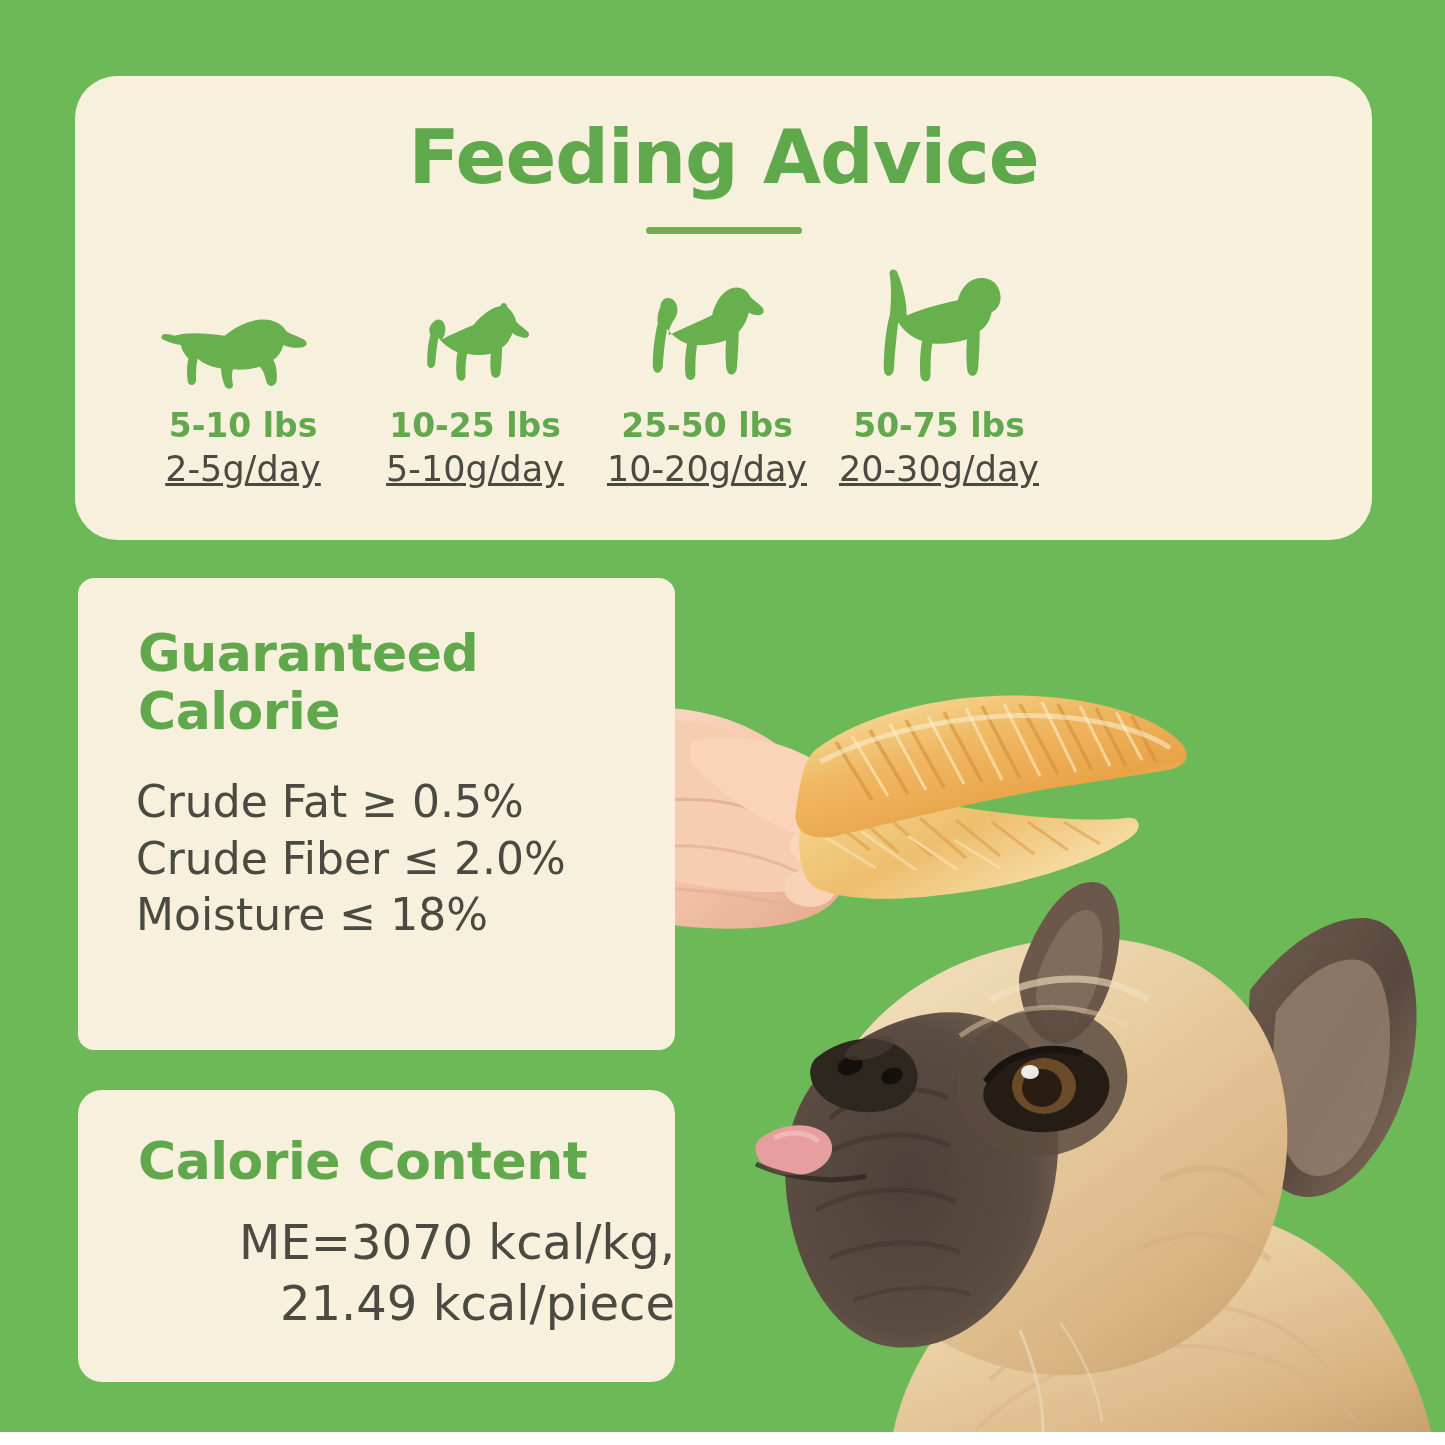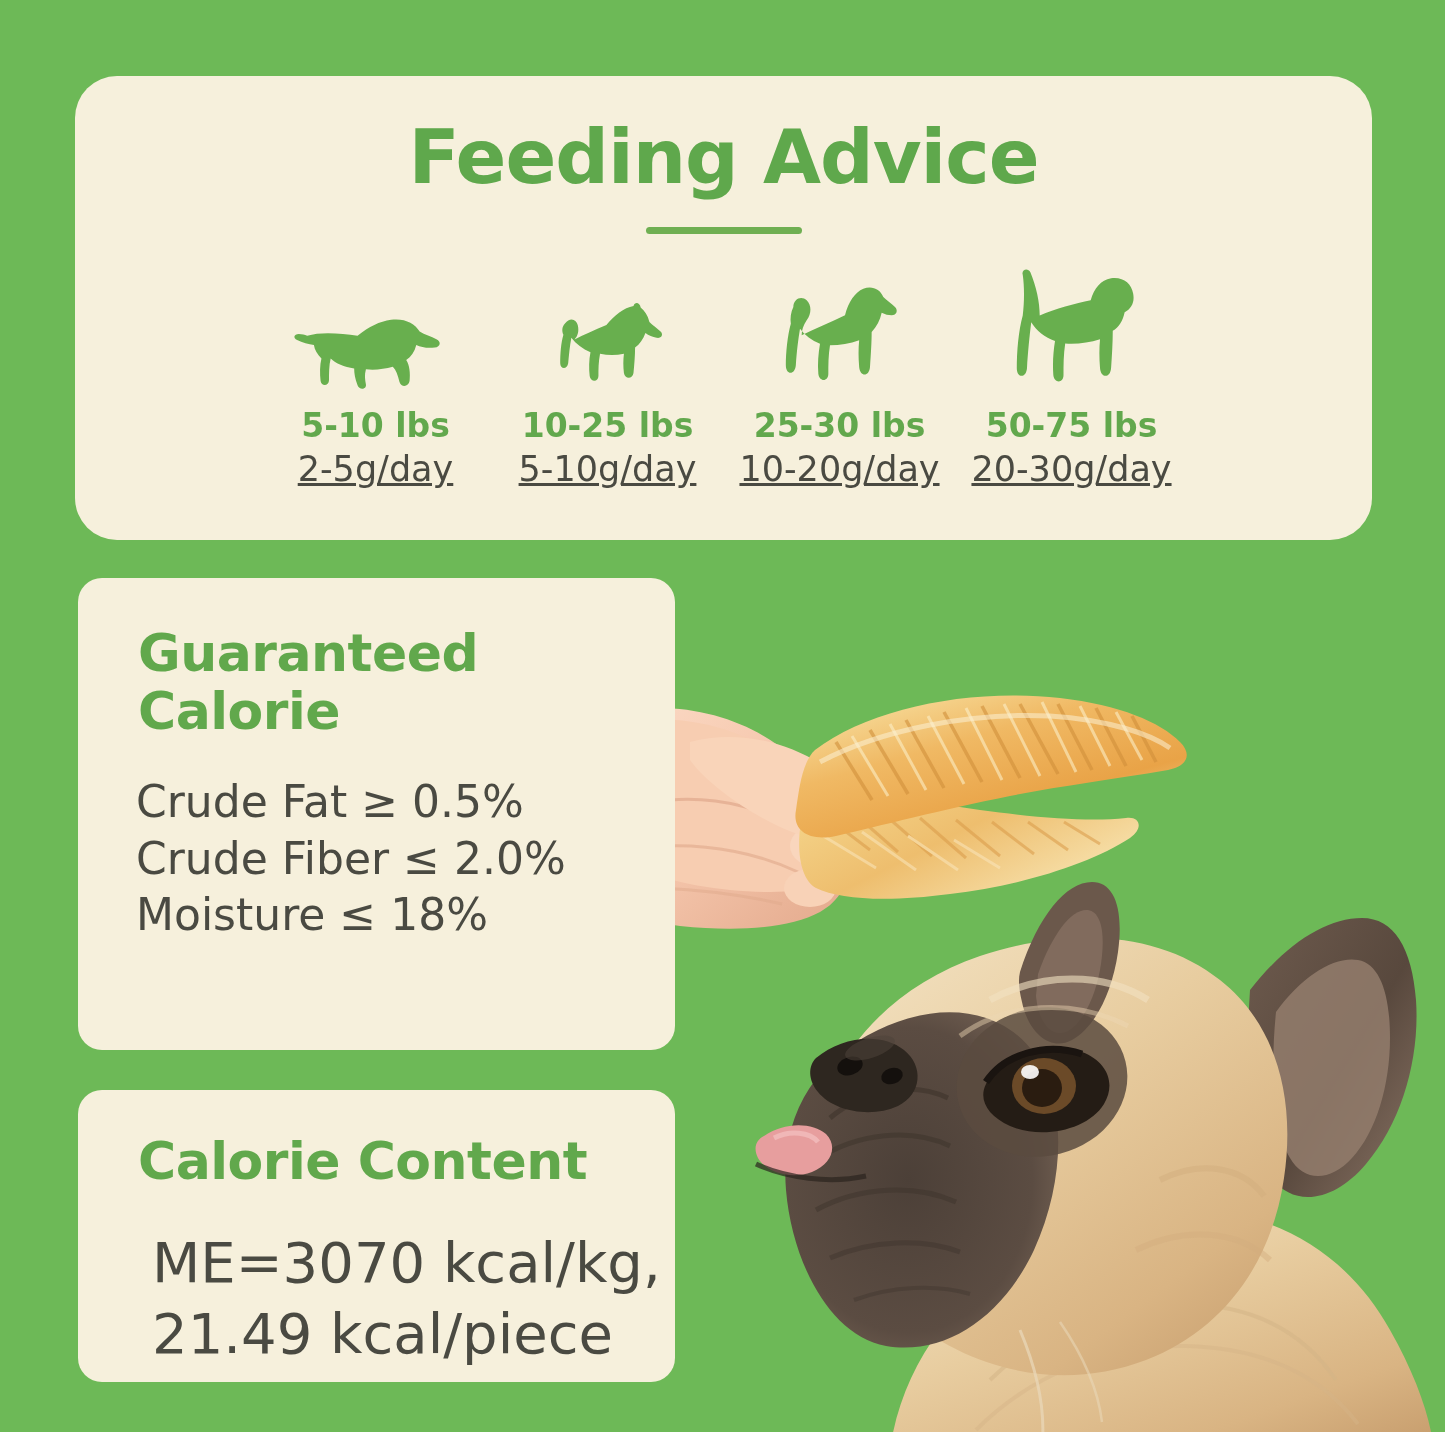--- a/index.html
+++ b/index.html
@@ -57,21 +57,21 @@
     top: 76px;
     width: 1297px;
     height: 464px;
     border-radius: 42px;
   }
   .card-analysis {
     left: 78px;
     top: 578px;
     width: 597px;
     height: 472px;
-    border-radius: 24px;
+    border-radius: 16px;
   }
   .card-calorie {
     left: 78px;
     top: 1090px;
     width: 597px;
     height: 292px;
     border-radius: 24px;
   }
 
   
@@ -88,21 +88,21 @@
   }
   .divider {
     width: 156px;
     height: 7px;
     background: #6FAF52;
     border-radius: 4px;
     margin: 30px auto 0 auto;
   }
   .dog-row {
     display: flex;
-    justify-content: center;
+    justify-content: flex-start;
     align-items: flex-end;
     padding: 28px 52px 0 52px;
     box-sizing: border-box;
   }
   .dog-col {
     display: flex;
     flex-direction: column;
     align-items: center;
     width: 232px;
   }
@@ -153,26 +153,27 @@
     font-size: 44px;
     line-height: 1.28;
     white-space: nowrap;
   }
 
   
   .calorie-heading {
     padding-top: 42px;
   }
   .calorie-body {
-    margin: 16px;
+    margin: 0;
     padding: 22px 0 0 58px;
     color: #4A4A42;
     font-family: "DejaVu Sans", sans-serif;
-    font-size: 56px;
+    font-size: 48px;
     line-height: 1.26;
+    text-align: right;
   }
   .calorie-body span { display: block; white-space: nowrap; }
 </style>
 </head>
 <body>
 
 <div id="root">
 
   <div class="photo-layer">
 
@@ -410,21 +411,21 @@
             <path fill="#68AF4E" d="M34 30 C 34 20, 44 16, 50 22 C 56 28, 56 38, 50 46
               C 46 52, 44 58, 44 64 C 60 56, 80 48, 96 40 C 100 24, 108 12, 118 8
               C 128 4, 138 8, 142 18 C 146 22, 152 26, 156 30 C 160 34, 158 40, 152 40
               C 148 40, 144 39, 140 37 C 138 46, 134 54, 128 60 C 128 72, 127 88, 126 102
               C 125 114, 114 114, 113 102 C 112 90, 112 80, 113 70 C 102 74, 90 76, 78 76
               C 76 88, 76 100, 76 110 C 76 120, 65 120, 64 110 C 63 98, 64 86, 66 74
               C 56 70, 48 64, 42 56 C 40 68, 38 84, 37 100 C 36 112, 25 112, 25 100
               C 25 84, 27 64, 31 50 C 30 44, 31 36, 34 30 Z"></path>
           </svg>
         </div>
-        <div class="wt">25-30 lbs</div>
+        <div class="wt">25-50 lbs</div>
         <div class="amt">10-20g/day</div>
       </div>
 
       <div class="dog-col">
         <div class="dog-silhouette">
           <svg viewBox="0 0 180 146" width="154" height="124">
             <path fill="#68AF4E" d="M32 8 C 30 2, 38 -1, 41 5 C 48 22, 52 40, 52 56
               C 70 48, 94 42, 112 38 C 116 24, 124 14, 136 12 C 150 10, 160 18, 162 30
               C 164 40, 160 48, 152 52 C 150 62, 145 70, 138 74 C 138 88, 137 104, 136 118
               C 135 130, 124 130, 123 118 C 122 106, 122 94, 123 84 C 110 88, 96 90, 82 89

